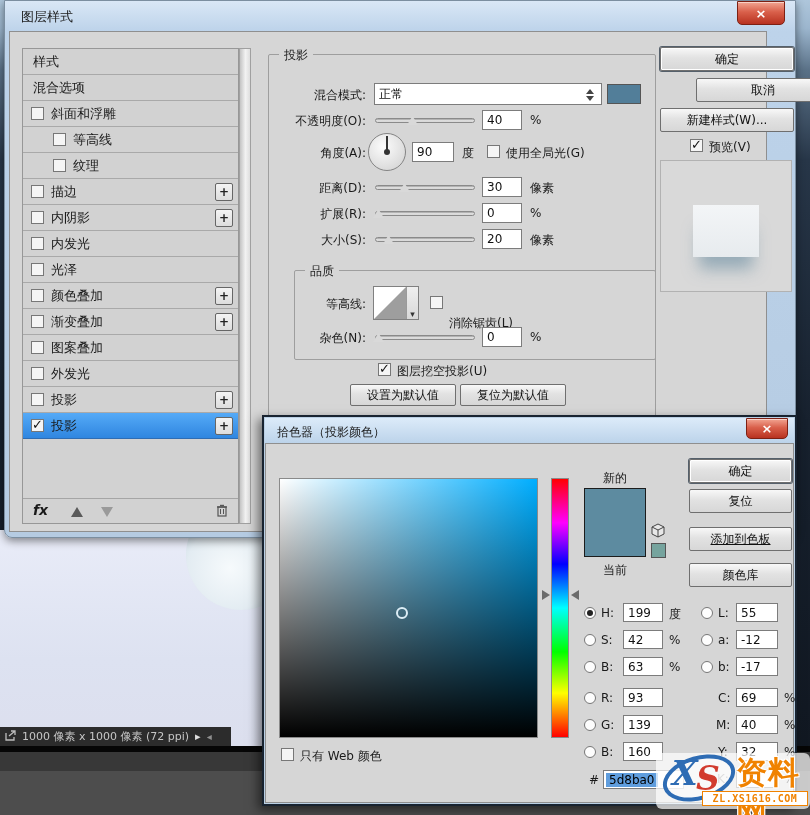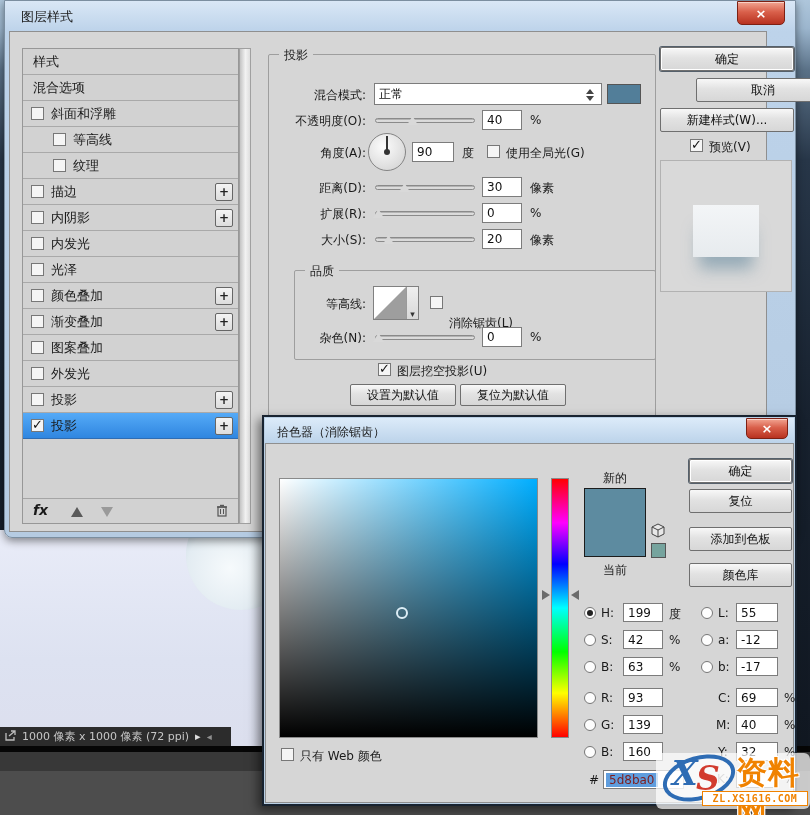--- a/index.html
+++ b/index.html
@@ -260,21 +260,21 @@
       <div class="lbl" style="left:699px;top:107px;">预览(V)</div>
       <div class="abs" style="left:650px;top:128px;width:132px;height:132px;background:#d9d9d9;border:1px solid #b2b2b2;box-sizing:border-box;">
         <span class="abs" style="left:32px;top:44px;width:66px;height:52px;background:linear-gradient(#f3f5f7,#e7ebee);
                      box-shadow:0 18px 16px -6px rgba(105,140,160,.6);"></span>
       </div>
     </div>
   </div>
 
   <div class="abs" style="left:262px;top:415px;width:535px;height:391px;background:#b9cfe4;border:2px solid #182330;box-shadow:-4px 4px 10px rgba(0,0,0,.5);box-sizing:border-box;">
     <div class="abs" style="left:1px;top:1px;right:1px;height:25px;background:linear-gradient(180deg,#dcebf9,#bcd3ea);">
-      <span class="lbl" style="left:12px;top:6px;font-size:12px;">拾色器（消除锯齿）</span>
+      <span class="lbl" style="left:12px;top:6px;font-size:12px;">拾色器（投影颜色）</span>
       <span class="closebtn" style="right:6px;top:0;width:40px;height:19px;">×</span>
     </div>
 
     <div class="abs" style="left:1px;top:26px;right:1px;bottom:1px;background:#d6d6d6;border:1px solid #8f8f8f;box-sizing:border-box;">
 
       <div class="abs" style="left:13px;top:34px;width:259px;height:260px;border:1px solid #8a8a8a;box-sizing:border-box;
                   background:linear-gradient(to bottom, rgba(0,0,0,0) 0%, #000 100%),linear-gradient(to right, #fff 0%, hsl(199,100%,50%) 100%);">
         <span class="abs" style="left:116px;top:128px;width:12px;height:12px;border:2px solid rgba(230,244,252,.95);border-radius:50%;box-sizing:border-box;"></span>
       </div>
 
@@ -300,21 +300,21 @@
           </svg>
       </span>
       <span class="abs" style="left: 385px; top: 99px; width: 15px; height: 15px; border: 1px solid rgb(85, 85, 85); box-sizing: border-box; background-color: rgb(118, 164, 158);"></span>
 
       <div class="btn default" style="left:423px;top:15px;width:101px;height:22px;">
           <span>确定</span>
         </div>
       <div class="btn" style="left:423px;top:45px;width:101px;height:22px;">
           <span>复位</span>
         </div>
-      <div class="btn" style="left:423px;top:83px;width:101px;height:22px;">
+      <div class="btn" style="left:423px;top:83px;width:101px;height:22px;text-decoration:underline;">
           <span>添加到色板</span>
         </div>
       <div class="btn" style="left:423px;top:119px;width:101px;height:22px;">
           <span>颜色库</span>
         </div>
 
       <span class="radio sel" style="left:318px;top:163px;"></span>
       <div class="lbl" style="left:335px;top:162px;">H:</div>
       <div class="input" style="left:357px;top:159px;width:40px;height:19px;">
           <span>199</span>
@@ -390,21 +390,21 @@
       <div class="lbl" style="left:518px;top:301px;">%</div>
 
       <div class="lbl" style="left:451px;top:328px;">K:</div>
       <div class="input" style="left:470px;top:325px;width:42px;height:19px;">
           <span></span>
         </div>
       <div class="lbl" style="left:518px;top:328px;">%</div>
 
       <div class="lbl" style="left:323px;top:329px;">#</div>
       <div class="input" style="left:337px;top:326px;width:81px;height:19px;padding:0 2px;">
-        <span style="background:#5f9ddd;color:#7f1d1d;padding:0 3px;text-align:right;">5d8ba0</span>
+        <span style="background:#5f9ddd;color:#000000;padding:0 3px;text-align:right;">5d8ba0</span>
       </div>
     </div>
   </div>
 
   <div class="abs" style="left:656px;top:750px;width:154px;height:62px;">
     <div class="abs" style="left:0;top:3px;width:154px;height:56px;background:rgba(255,255,255,.7);border-radius:6px;"></div>
     <div class="abs" style="left:6px;top:6px;width:74px;height:44px;border:4px solid #2e6cb4;border-radius:50%;transform:rotate(-16deg);background:rgba(255,255,255,.5);box-sizing:border-box;"></div>
     <span class="abs" style="left:16px;top:4px;font-family:'DejaVu Serif','Liberation Serif',serif;font-style:italic;font-weight:bold;font-size:33px;color:#2e6cb4;">X</span>
     <span class="abs" style="left:40px;top:9px;font-family:'DejaVu Serif','Liberation Serif',serif;font-style:italic;font-weight:bold;font-size:33px;color:#d23b2e;">S</span>
     <span class="abs" style="left:80px;top:2px;font-size:31px;font-weight:bold;color:#f08200;letter-spacing:1px;

